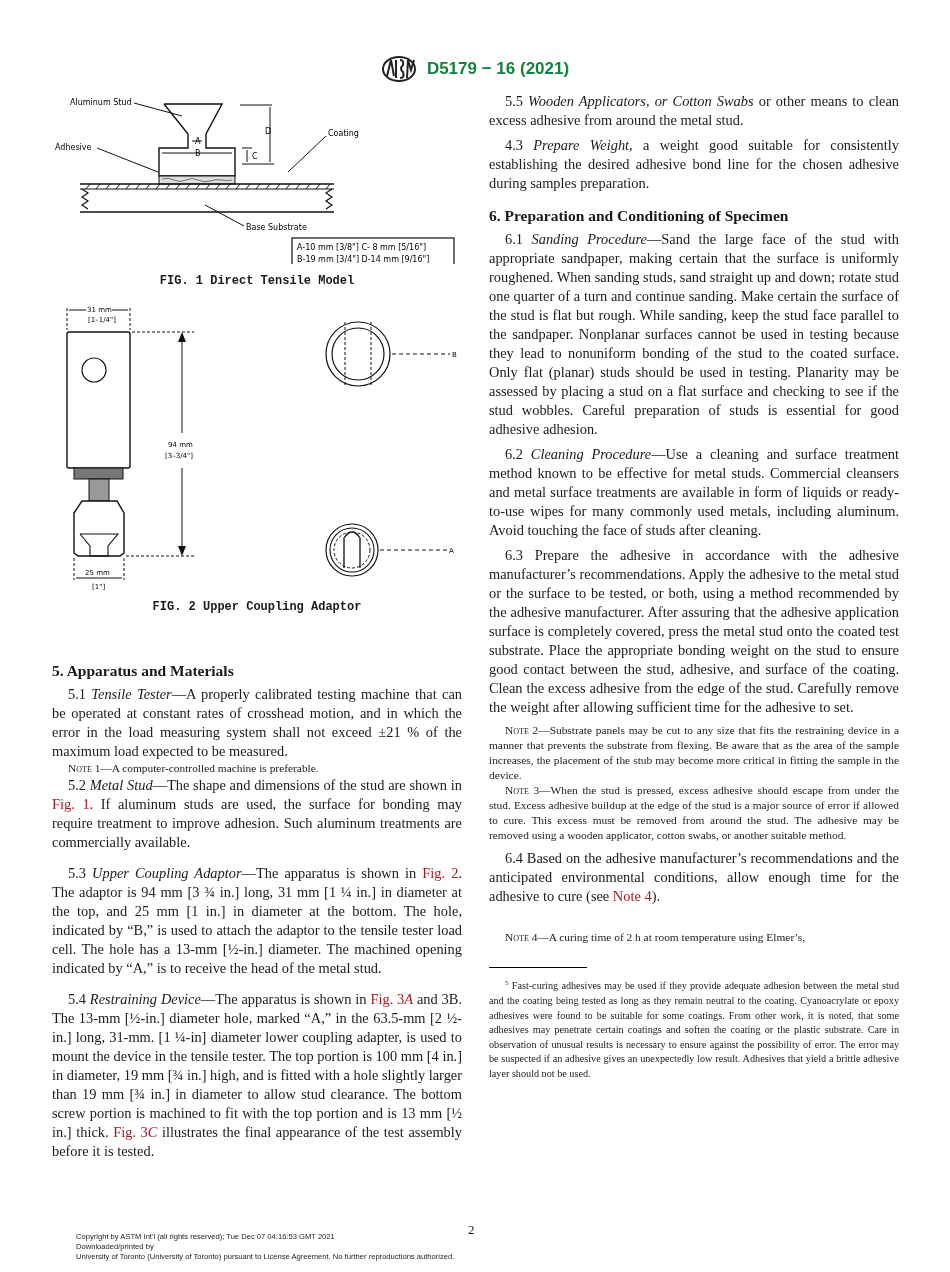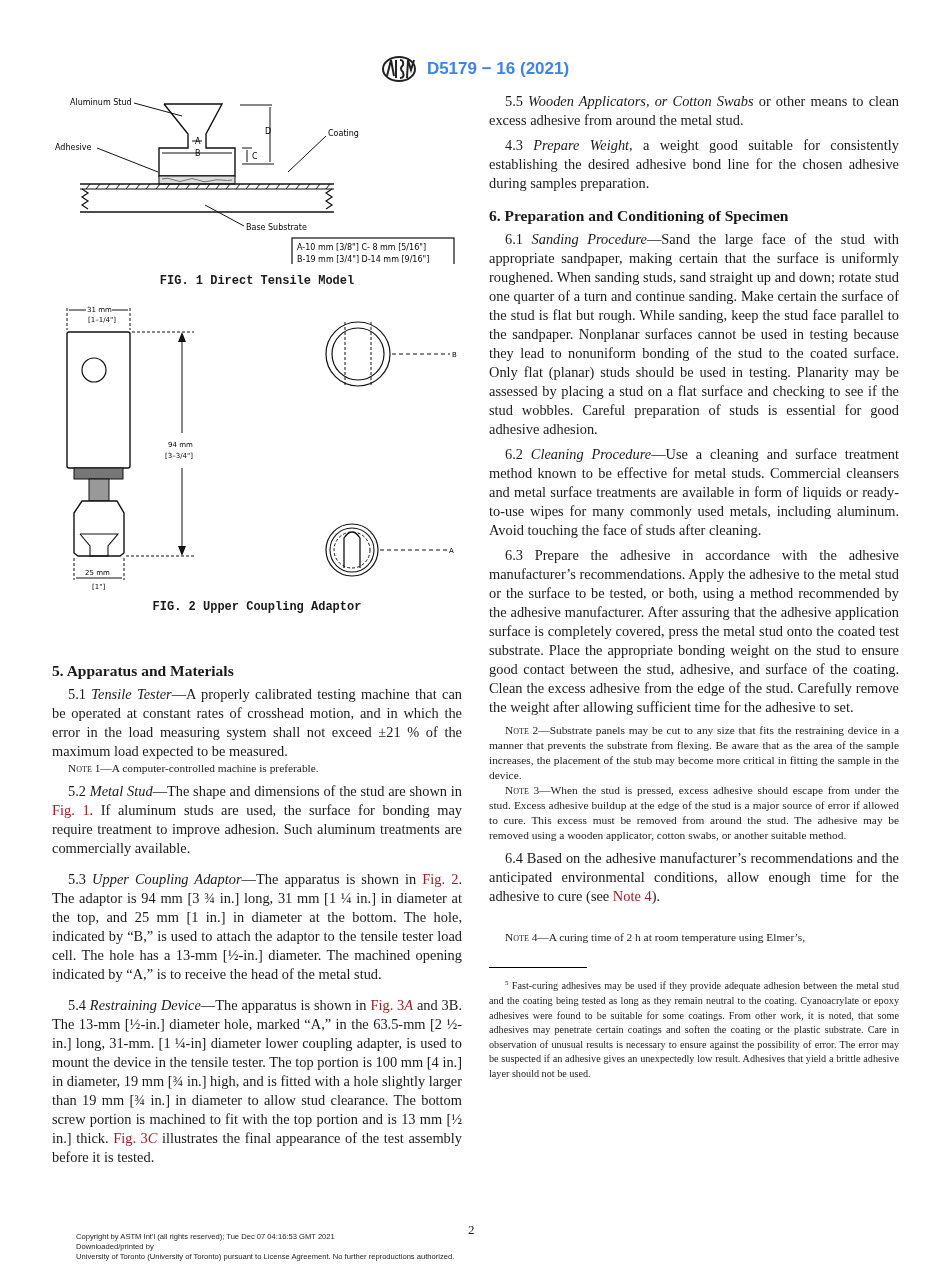--- a/index.html
+++ b/index.html
@@ -1,19 +1,19 @@
 <!DOCTYPE html>
 <html><head>
 <meta charset="utf-8">
 <style>
   html, body { margin: 0; padding: 0; background: #ffffff; }
   body { width: 950px; height: 1272px; position: relative; overflow: hidden; color: #1a1a1a; font-family: "Liberation Serif", serif; }
   .header { position: absolute; left: 0; top: 56px; width: 950px; text-align: center; }
   .header .logo { display: inline-block; vertical-align: middle; width: 36px; height: 26px; margin-right: 6px; }
-  .header .code { display: inline-block; vertical-align: middle; font-family: "Liberation Sans", sans-serif; font-weight: bold; font-size: 17px; color: #3b82f6; }
+  .header .code { display: inline-block; vertical-align: middle; font-family: "Liberation Sans", sans-serif; font-weight: bold; font-size: 17px; color: #15803d; }
   .col { position: absolute; top: 92px; width: 410px; }
   .col-left { left: 52px; }
   .col-right { left: 489px; }
   p { margin: 0; font-size: 14.4px; line-height: 19px; text-align: justify; }
   p.para { text-indent: 16px; margin-bottom: 6px; }
   .note { font-size: 11.4px; line-height: 15px; text-indent: 16px; text-align: justify; margin: 0; }
   .note .sc { font-variant: small-caps; }
   h2 { font-size: 15.5px; font-weight: bold; margin: 0 0 5px 0; font-family: "Liberation Serif", serif; }
   .link { color: #a11c22; }
   .fig-caption { font-family: Liberation Mono, monospace; font-weight: bold; font-size: 12px; text-align: center; }
@@ -157,21 +157,21 @@
       <text x="397" y="255" font-size="7">A</text>
     </svg>
     <div class="fig-caption" style="position:absolute; top:302px; width:100%;">FIG. 2 Upper Coupling Adaptor</div>
   </div>
 
   <div style="height:34px;"></div>
 
   <h2>5.  Apparatus and Materials</h2>
 
   <p class="para"><span>5.1 </span><i>Tensile Tester</i><span>—A properly calibrated testing machine that can be operated at constant rates of crosshead motion, and in which the error in the load measuring system shall not exceed ±21 % of the maximum load expected to be measured.</span></p>
-  <p class="note" style="margin-top:-6px; margin-bottom:6px;"><span class="sc">Note</span><span> 1—A computer-controlled machine is preferable.</span></p>
+  <p class="note" style="margin-top:-6px; "><span class="sc">Note</span><span> 1—A computer-controlled machine is preferable.</span></p>
 
   <p class="para"><span>5.2 </span><i>Metal Stud</i><span>—The shape and dimensions of the stud are shown in </span><span class="link">Fig. 1</span><span>. If aluminum studs are used, the surface for bonding may require treatment to improve adhesion. Such aluminum treatments are commercially available.</span></p>
 
   <p class="para" style="margin-top:12px;"><span>5.3 </span><i>Upper Coupling Adaptor</i><span>—The apparatus is shown in </span><span class="link">Fig. 2</span><span>. The adaptor is 94 mm [3 ¾ in.] long, 31 mm [1 ¼ in.] in diameter at the top, and 25 mm [1 in.] in diameter at the bottom. The hole, indicated by “B,” is used to attach the adaptor to the tensile tester load cell. The hole has a 13-mm [½-in.] diameter. The machined opening indicated by “A,” is to receive the head of the metal stud.</span></p>
 
   <p class="para" style="margin-top:12px;"><span>5.4 </span><i>Restraining Device</i><span>—The apparatus is shown in </span><span class="link"><span>Fig. 3</span><i>A</i></span><span> and 3B. The 13-mm [½-in.] diameter hole, marked “A,” in the 63.5-mm [2 ½-in.] long, 31-mm. [1 ¼-in] diameter lower coupling adapter, is used to mount the device in the tensile tester. The top portion is 100 mm [4 in.] in diameter, 19 mm [¾ in.] high, and is fitted with a hole slightly larger than 19 mm [¾ in.] in diameter to allow stud clearance. The bottom screw portion is machined to fit with the top portion and is 13 mm [½ in.] thick. </span><span class="link"><span>Fig. 3</span><i>C</i></span><span> illustrates the final appearance of the test assembly before it is tested.</span></p>
 </div>
 
 <div class="col col-right">
   <p class="para"><span>5.5 </span><i>Wooden Applicators, or Cotton Swabs</i><span> or other means to clean excess adhesive from around the metal stud.</span></p>

